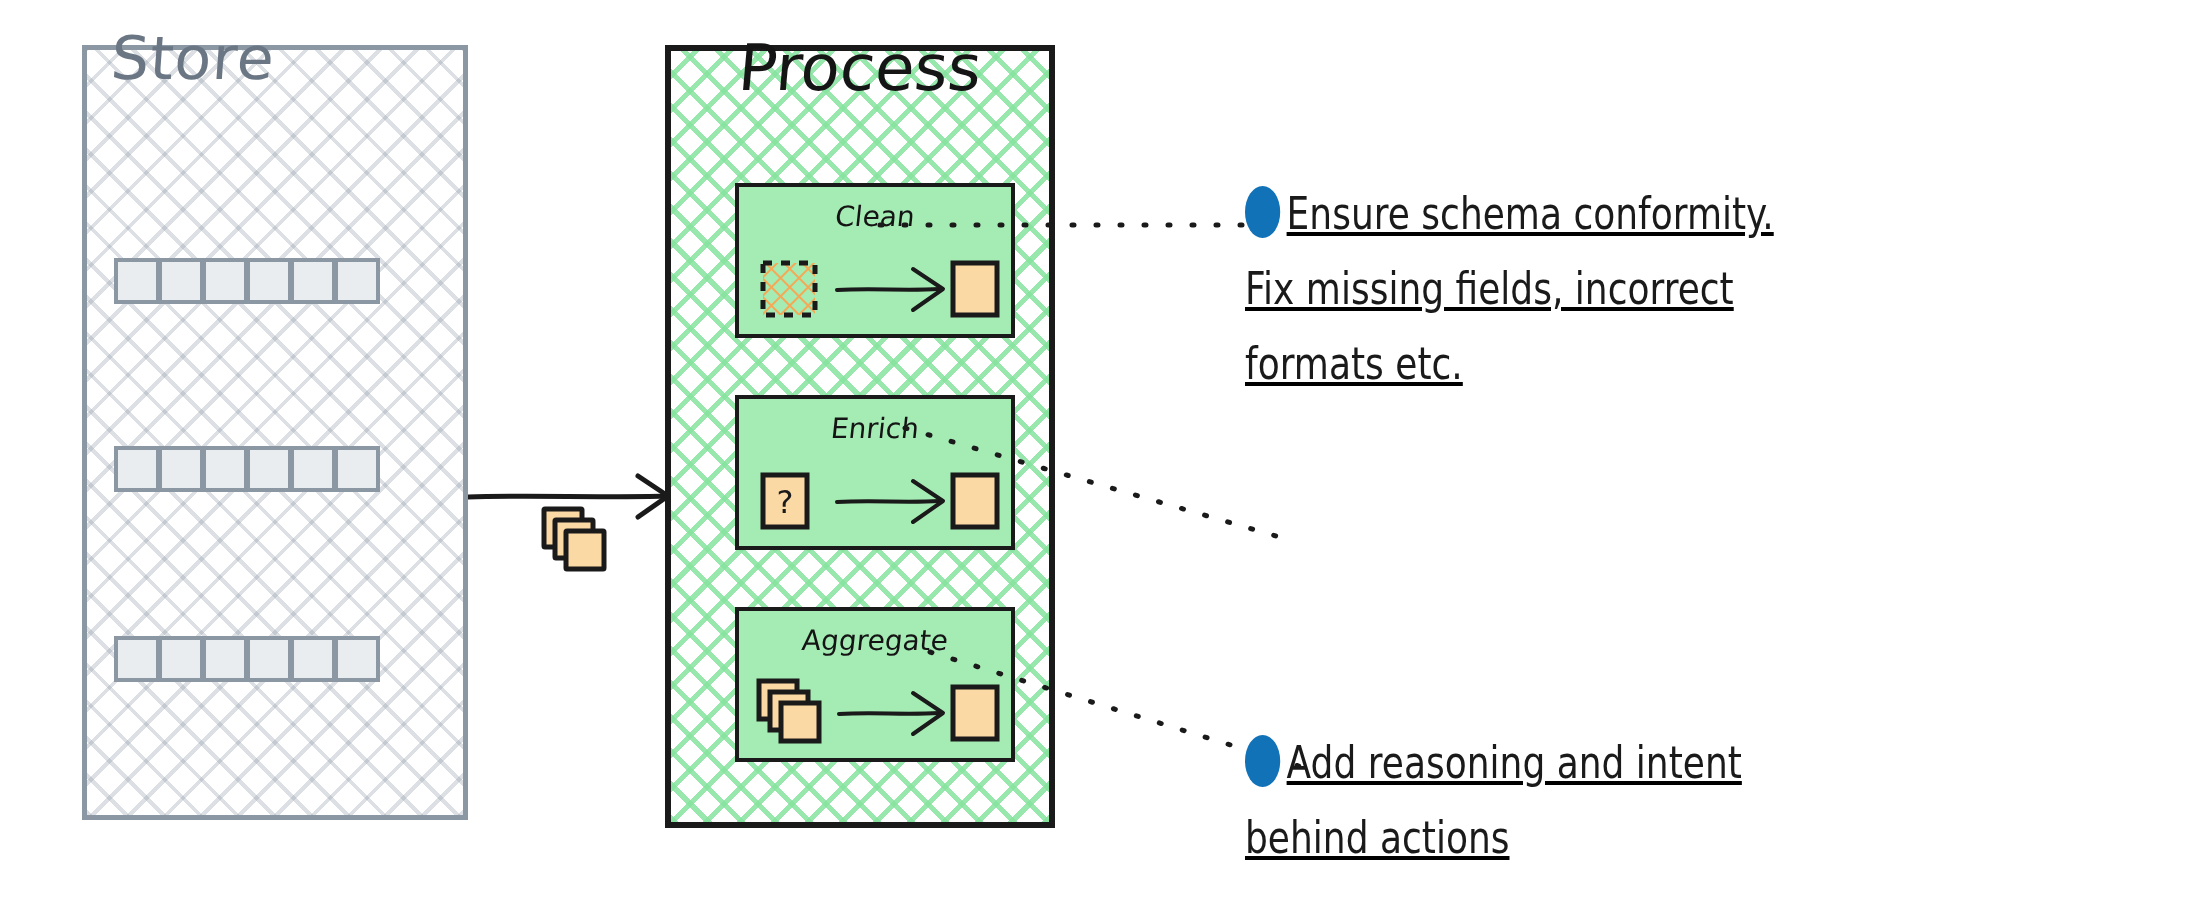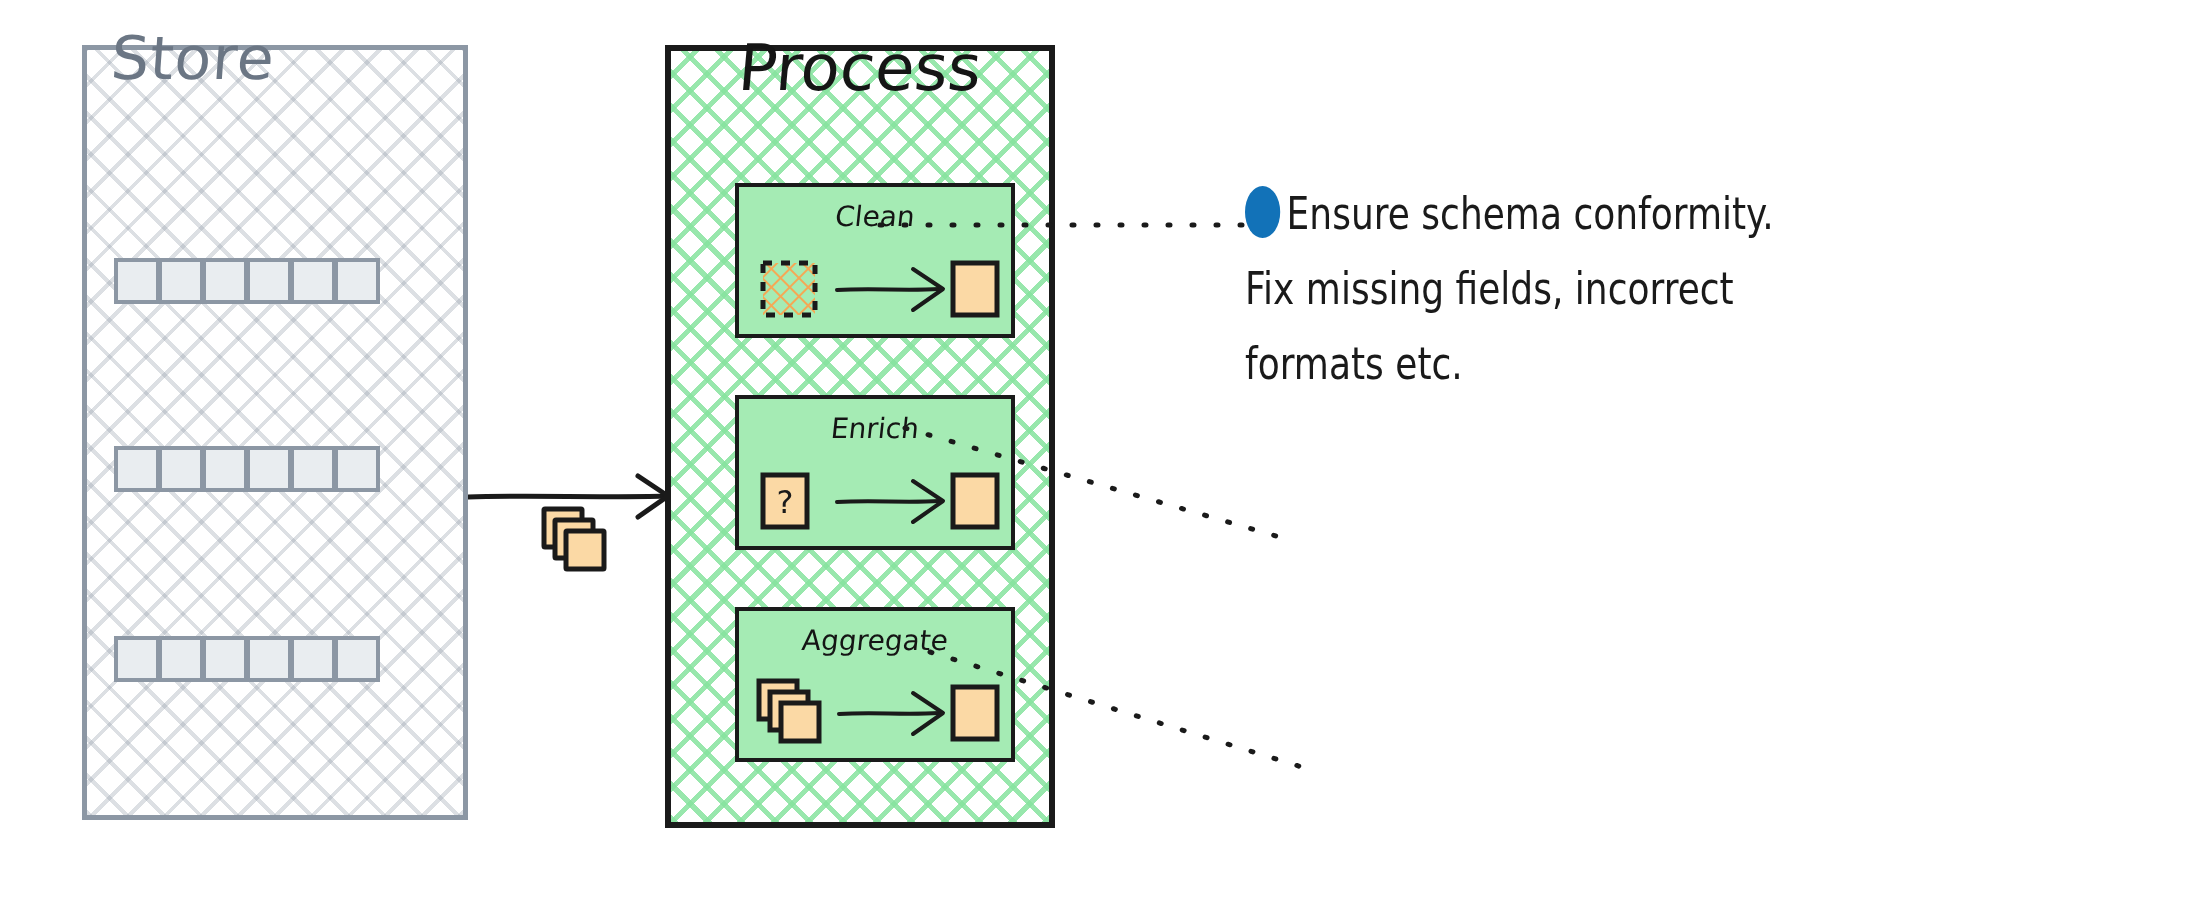--- a/index.html
+++ b/index.html
@@ -96,21 +96,21 @@
   #headline{
     color:#1e1e1e;
     font-family:"DejaVu Sans", sans-serif;
     font-weight:700;
     font-size:52px;line-height:1.04;
     letter-spacing:-0.5px;
     transform:scaleX(.86);
     transform-origin:left center;
     white-space:nowrap;
   }
-  .bullet-block{position:relative;}
+  .bullet-block{position:relative;text-decoration:underline;}
   #bullet-1{left:1245px;top:176px;width:830px;}
   #bullet-2{left:1245px;top:500px;width:830px;}
   .bullet-text{
     color:#1a1a1a;
     font-family:"DejaVu Sans", sans-serif;
     font-weight:400;
     font-size:45px;line-height:75px;
     transform:scaleX(.80);
     transform-origin:left top;
     width:1030px;
@@ -227,14 +227,20 @@
 
 
   <div class="abs bullet-block" id="bullet-1">
     <div class="bullet-text">
       <span class="dot"></span><span>Ensure schema conformity.</span><br>
       <span>Fix missing fields, incorrect</span><br>
       <span>formats etc.</span>
     </div>
   </div>
 
+  <div class="abs bullet-block" id="bullet-2">
+    <div class="bullet-text">
+      <span class="dot"></span><span>Add reasoning and intent</span><br>
+      <span>behind actions</span>
+    </div>
+  </div>
 
 </div>
 
 </body></html>

